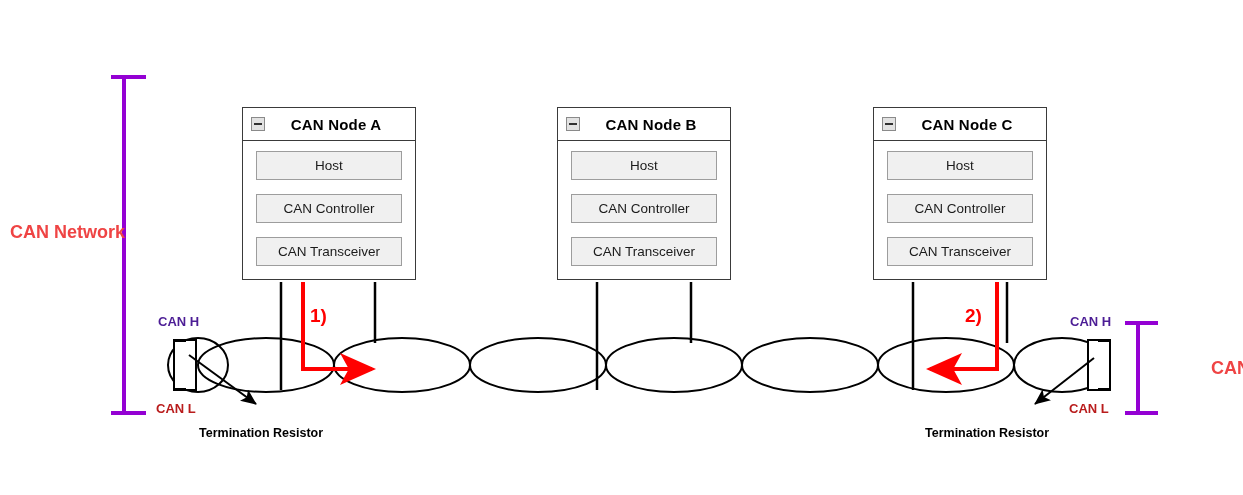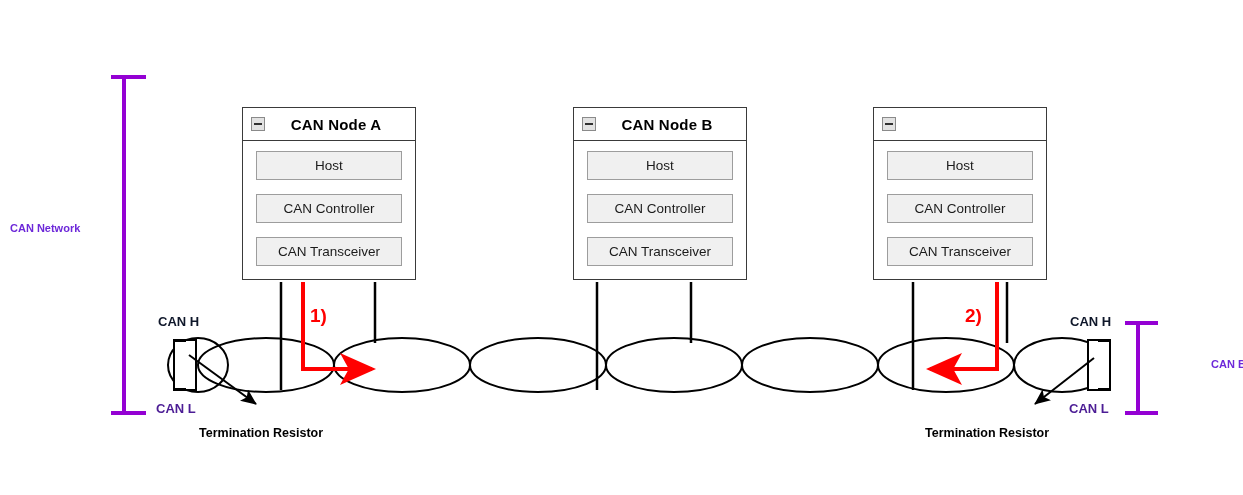--- a/index.html
+++ b/index.html
@@ -88,25 +88,25 @@
     color: #1b1b1b;
   }
 
   
   .lbl {
     position: absolute;
     font-size: 13px;
     font-weight: bold;
     white-space: nowrap;
   }
-  .lbl-canh { color: #0f172a; }
-  .lbl-canl { color: #4c1d95; }
+  .lbl-canh { color: #4c1d95; }
+  .lbl-canl { color: #b91c1c; }
   .lbl-purple {
-    color: #6d28d9;
-    font-size: 11px;
+    color: #ef4444;
+    font-size: 18px;
   }
   .lbl-term {
     color: #000000;
     font-size: 12.5px;
     text-align: left;
     line-height: 17px;
     white-space: normal;
     width: 130px;
   }
   .lbl-step {
@@ -200,35 +200,36 @@
       <span class="collapse-icon"></span>
       <span class="node-title">CAN Node A</span>
     </div>
     <div class="node-body">
       <div class="block">Host</div>
       <div class="block">CAN Controller</div>
       <div class="block">CAN Transceiver</div>
     </div>
   </div>
 
-  <div class="node-box" style="left:573px; top:107px;">
+  <div class="node-box" style="left:557px; top:107px;">
     <div class="node-header">
       <span class="collapse-icon"></span>
       <span class="node-title">CAN Node B</span>
     </div>
     <div class="node-body">
       <div class="block">Host</div>
       <div class="block">CAN Controller</div>
       <div class="block">CAN Transceiver</div>
     </div>
   </div>
 
   <div class="node-box" style="left:873px; top:107px;">
     <div class="node-header">
       <span class="collapse-icon"></span>
+      <span class="node-title">CAN Node C</span>
     </div>
     <div class="node-body">
       <div class="block">Host</div>
       <div class="block">CAN Controller</div>
       <div class="block">CAN Transceiver</div>
     </div>
   </div>
 
   <div class="lbl lbl-purple" style="left:10px; top:222px;">CAN Network</div>
 

